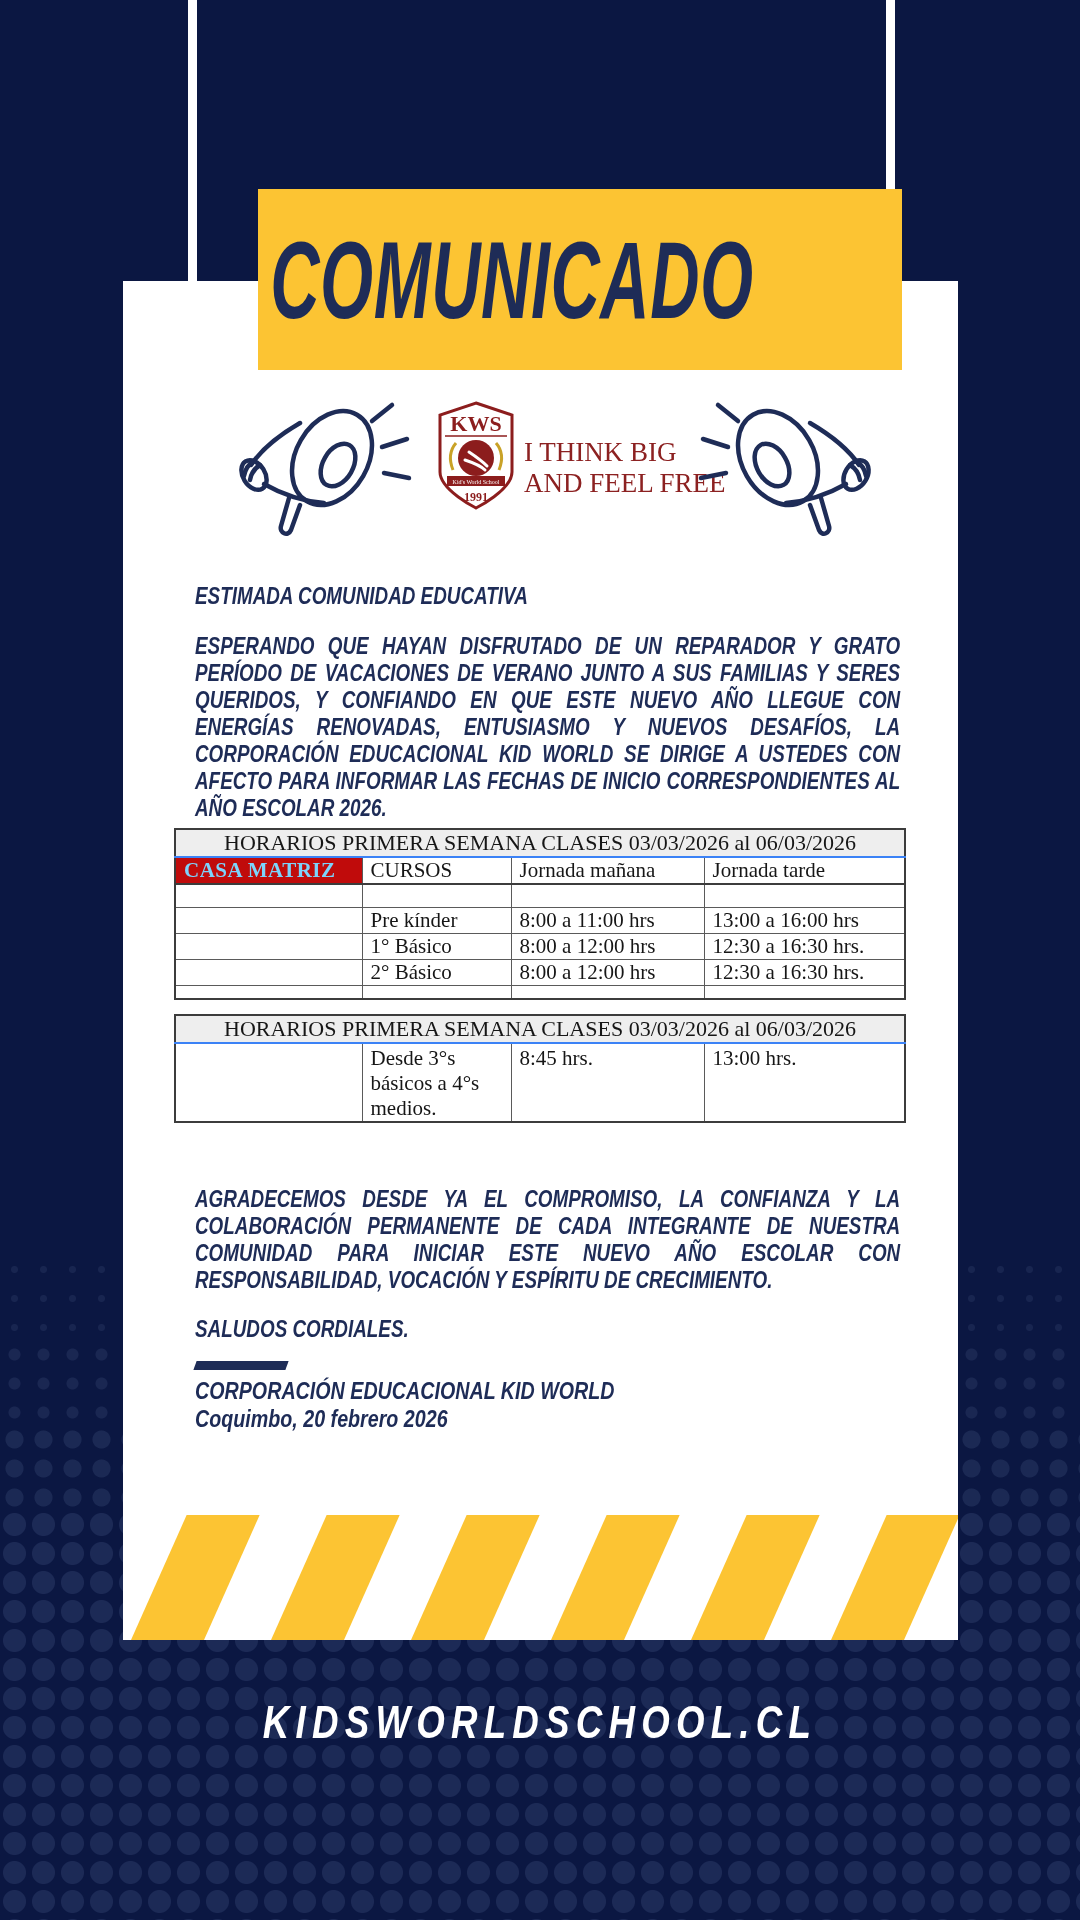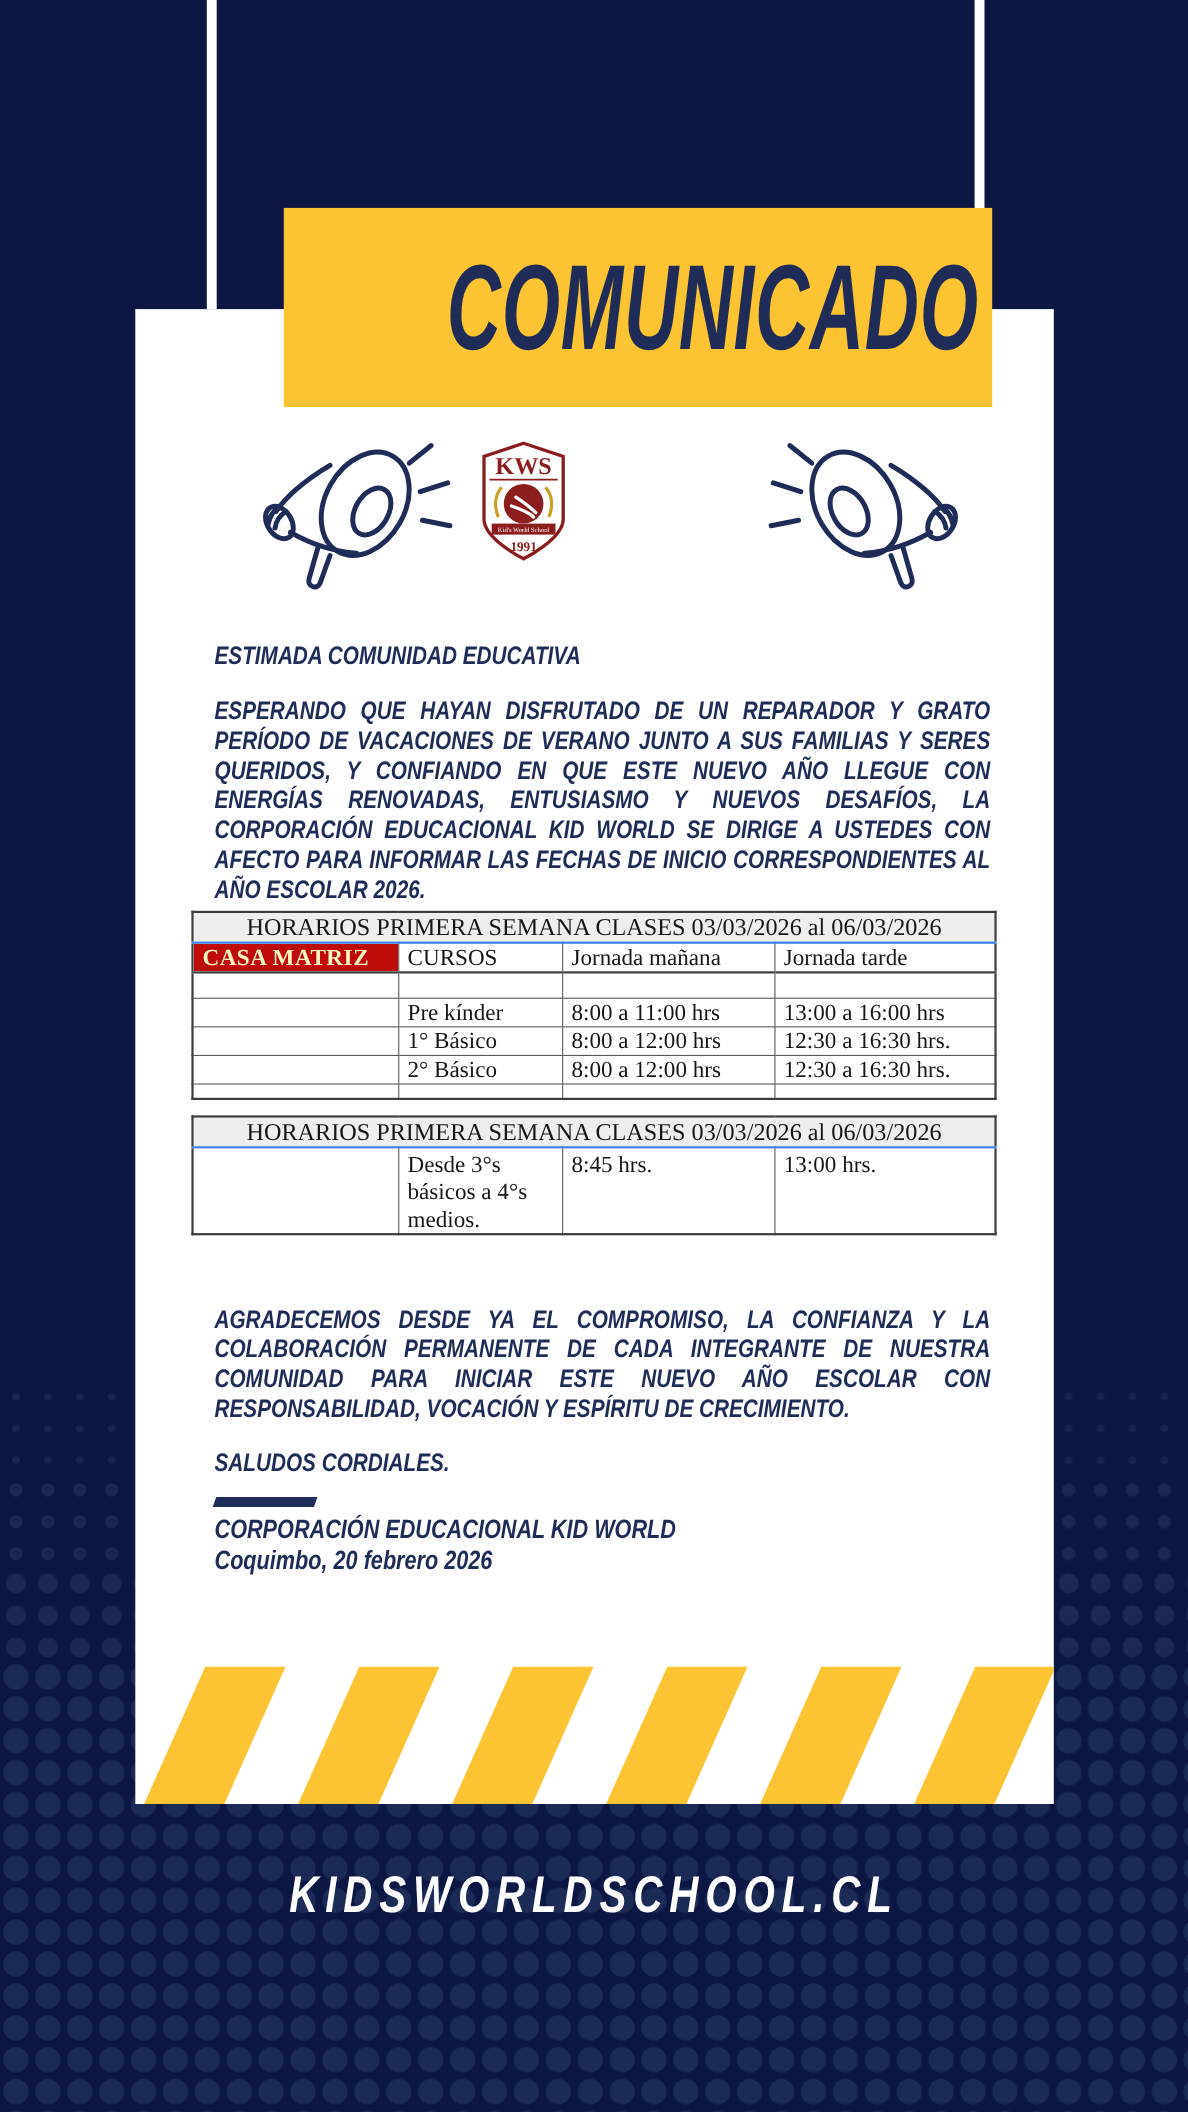--- a/index.html
+++ b/index.html
@@ -8,41 +8,41 @@
   
   .dotband{position:absolute;left:0;width:1080px;}
   .dotband.b1{top:1255px;height:85px;background-image:radial-gradient(circle,#182550 3px,rgba(0,0,0,0) 4px);background-size:29px 29px;}
   .dotband.b2{top:1340px;height:85px;background-image:radial-gradient(circle,#1a2752 5.5px,rgba(0,0,0,0) 6.5px);background-size:29px 29px;}
   .dotband.b3{top:1425px;height:85px;background-image:radial-gradient(circle,#1b2954 8.5px,rgba(0,0,0,0) 9.5px);background-size:29px 29px;}
   .dotband.b4{top:1510px;height:410px;background-image:radial-gradient(circle,#1c2a56 11px,rgba(0,0,0,0) 12px);background-size:29px 29px;}
   .vline{position:absolute;top:0;width:9px;height:281px;background:#ffffff;}
   .vline.left{left:188px;} .vline.right{left:886px;}
   .card{position:absolute;left:123px;top:281px;width:835px;height:1359px;background:#ffffff;overflow:hidden;}
   .banner{position:absolute;left:258px;top:189px;width:644px;height:181px;background:#fcc433;
-          display:flex;align-items:center;justify-content:flex-start;}
+          display:flex;align-items:center;justify-content:flex-end;}
   .banner .title{color:#1e2c57;font-size:110px;font-weight:700;font-style:italic;
           transform:scaleX(0.62);white-space:nowrap;letter-spacing:1px;}
   
   .cond{color:#1e2c57;font-weight:700;font-style:italic;transform:scaleX(0.82);transform-origin:0 0;width:860px;}
   .block{position:absolute;left:72px;}
   .salutation{top:302px;font-size:23px;line-height:27px;}
   .para1{top:352px;font-size:23px;line-height:27px;text-align:justify;}
   .para2{top:905px;font-size:23px;line-height:27px;text-align:justify;}
   .closing{top:1035px;font-size:23px;line-height:27px;}
   .sig-dash{position:absolute;left:72px;top:1080px;width:92px;height:9px;background:#1e2c57;transform:skewX(-20deg);}
   .sig-org{top:1096px;font-size:24px;line-height:27px;}
   .sig-date{top:1124px;font-size:24px;line-height:27px;}
   
   .sched{position:absolute;left:51px;border-collapse:collapse;table-layout:fixed;width:730px;
          font-family:"Liberation Serif",serif;font-size:21px;color:#161616;background:#ffffff;}
   .sched.t1{top:547px;} .sched.t2{top:733px;}
   .sched td{border:1px solid #5a5a5a;padding:0 8px;height:24px;vertical-align:middle;overflow:hidden;white-space:nowrap;}
   .sched{border:2px solid #3c3c3c;}
   .sched td.title{background:#eeeeee;text-align:center;border-bottom:2px solid #3b82f6;font-size:22px;}
-  .sched td.redcell{background:#c00b0b;color:#fef9c3;font-weight:700;letter-spacing:0.5px;}
+  .sched td.redcell{background:#c00b0b;color:#7dd3fc;font-weight:700;letter-spacing:0.5px;}
   .sched tr.hdr td{border-bottom:2px solid #3c3c3c;}
   .sched td.tall{vertical-align:top;padding-top:2px;white-space:normal;line-height:25px;height:62px;}
   .sched tr.spacer td{height:22px;} .sched tr.thin td{height:12px;}
   
   .mega{position:absolute;top:395px;width:180px;height:145px;}
   .mega.left{left:232px;} .mega.right{left:698px;transform:scaleX(-1);}
   .shield{position:absolute;left:437px;top:400px;width:78px;height:116px;}
   .tagline{position:absolute;left:524px;top:437px;font-family:"Liberation Serif",serif;
            color:#8c2121;font-size:27px;line-height:31px;white-space:nowrap;}
   
@@ -188,20 +188,24 @@
     <path d="M 8 36 L 70 36" stroke="#8c1d1d" stroke-width="1.5"></path>
     <circle cx="39" cy="58" r="18" fill="#8c1d1d"></circle>
     <path d="M 32 52 C 38 56 46 62 50 66 M 28 60 C 34 62 44 66 48 70" stroke="#ffffff" stroke-width="3" fill="none" stroke-linecap="round"></path>
     <path d="M 16 70 C 12 60 13 50 19 43" stroke="#c9a227" stroke-width="3" fill="none"></path>
     <path d="M 62 70 C 66 60 65 50 59 43" stroke="#c9a227" stroke-width="3" fill="none"></path>
     <rect x="10" y="76" width="58" height="10" fill="#8c1d1d"></rect>
     <text x="39" y="84" text-anchor="middle" fill="#ffffff" font-family="Liberation Serif, serif" font-size="6">Kid's World School</text>
     <text x="39" y="101" text-anchor="middle" fill="#8c1d1d" font-family="Liberation Serif, serif" font-size="12" font-weight="bold">1991</text>
   </svg>
 
+  <div class="tagline">
+    <div>I THINK BIG</div>
+    <div>AND FEEL FREE</div>
+  </div>
 
   <svg class="mega right" viewBox="0 0 180 145">
     <g fill="none" stroke="#1e2c57" stroke-width="4.5" stroke-linecap="round">
       <ellipse cx="100" cy="63" rx="36" ry="50" transform="rotate(30 100 63)"></ellipse>
       <ellipse cx="106" cy="70" rx="15" ry="23" transform="rotate(30 106 70)"></ellipse>
       <path d="M 68 28 C 44 42 27 58 19 70"></path>
       <path d="M 92 108 C 68 106 46 97 32 89"></path>
       <ellipse cx="22" cy="80" rx="11" ry="16" transform="rotate(-32 22 80)"></ellipse>
       <path d="M 22 66 C 17 69 13 75 12 81"></path>
       <path d="M 28 70 C 23 73 19 79 18 85"></path>

